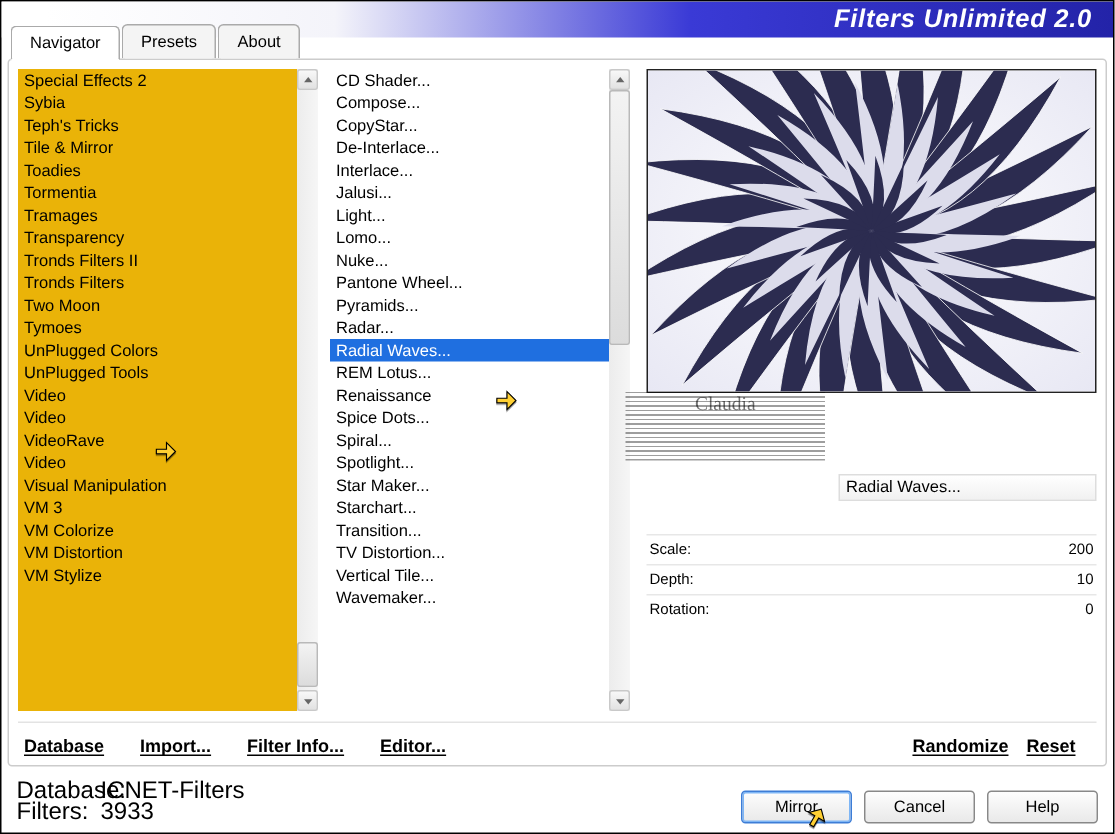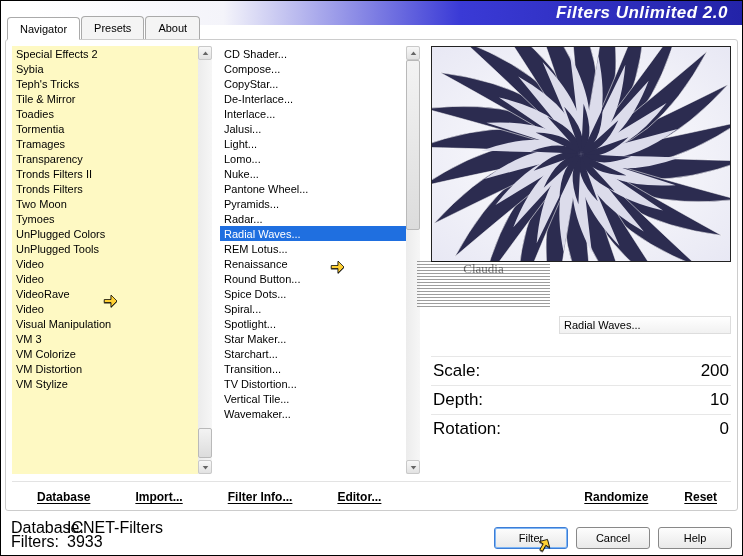--- a/index.html
+++ b/index.html
@@ -6,45 +6,45 @@
 body { background: #fff; width: 743px; height: 556px; border: 1px solid #000; overflow: hidden; position: relative; }
 .titlebar { height: 24px; background: linear-gradient(90deg, #fff 4%, #f4f4fa 30%, #3a3ad6 62%, #2323a8 100%); display: flex; align-items: center; justify-content: flex-end; padding-right: 14px; }
 .titlebar-text { font-weight: bold; font-style: italic; font-size: 17px; color: #fff; letter-spacing: .5px; }
 
 .tabs { position: absolute; top: 15px; left: 6px; display: flex; z-index: 5; }
 .tab { font-size: 11px; padding: 5px 12px 4px; border: 1px solid #aaa; border-bottom: none; border-radius: 4px 4px 0 0; background: #f4f4f4; margin-right: 1px; cursor: pointer; }
 .tab.active { background: #fff; border-bottom: 1px solid #fff; position: relative; top: 1px; }
 
 .content { position: absolute; top: 38px; left: 4px; right: 4px; bottom: 44px; border: 1px solid #ccc; border-radius: 3px; background: #fff; }
 
-.leftcol { position: absolute; top: 6px; left: 6px; width: 200px; height: 428px; background: #fef9c3; }
+.leftcol { position: absolute; top: 6px; left: 6px; width: 200px; height: 428px; background: #eab308; }
 .listbox { position: absolute; top: 0; left: 0; width: 186px; height: 428px; overflow: hidden; }
 .listbox .itm { font-size: 11px; color: #000; padding: 1.5px 4px; white-space: nowrap; cursor: pointer; }
 .scrollbar { position: absolute; top: 0; right: 0; width: 14px; height: 428px; background: linear-gradient(90deg, #ececec, #f6f6f6); }
 .sb-btn { height: 14px; background: linear-gradient(#f8f8f8, #e2e2e2); border: 1px solid #c9c9c9; border-radius: 2px; display: flex; align-items: center; justify-content: center; }
 .sb-btn svg { width: 7px; height: 7px; }
 .sb-thumb { position: absolute; left: 0; width: 14px; height: 30px; top: 382px; background: linear-gradient(#f3f3f3, #dcdcdc); border: 1px solid #b9b9b9; border-radius: 2px; }
 
 .midcol { position: absolute; top: 6px; left: 214px; width: 200px; height: 428px; }
 .midcol .sb-thumb { height: 170px; top: 14px; }
 
 .itm.sel { background: #1f6fe0; color: #fff; }
 
 .preview { position: absolute; top: 6px; right: 6px; width: 300px; height: 216px; border: 1px solid #222; overflow: hidden; background: #fff; }
 .preview svg { width: 100%; height: 100%; }
 
 .filtername-box { position: absolute; top: 276px; right: 6px; width: 172px; height: 18px; font-size: 11px; padding: 2px 4px; border: 1px solid #ddd; background: linear-gradient(#fff,#f1f1f1); }
 
 .params { position: absolute; top: 316px; right: 6px; width: 300px; }
-.param-row { display: flex; justify-content: space-between; font-size: 17px; border-top: 1px solid #e7e7e7; padding: 4px 2px; }
+.param-row { display: flex; justify-content: space-between; font-size: 10px; border-top: 1px solid #e7e7e7; padding: 4px 2px; }
 .params .param-row:first-child { border-top: 1px solid #e7e7e7; }
 
 .linkbar { position: absolute; bottom: 6px; left: 10px; display: flex; gap: 24px; }
-.linkbar .btnlink { font-size: 12px; font-weight: bold; text-decoration: underline; text-underline-offset: 2px; color: #000; cursor: pointer; margin-left: 21px; }
-.linkbar2 { position: absolute; bottom: 6px; right: 20px; display: flex; gap: 36px; }
+.linkbar .btnlink { font-size: 12px; font-weight: bold; text-decoration: underline; text-underline-offset: 2px; color: #000; cursor: pointer; }
+.linkbar2 { position: absolute; bottom: 6px; right: 20px; display: flex; gap: 12px; }
 .linkbar2 .btnlink { font-size: 12px; font-weight: bold; text-decoration: underline; text-underline-offset: 2px; color: #000; cursor: pointer; }
 
 .sep { position: absolute; left: 6px; right: 6px; bottom: 28px; height: 0; border-top: 1px solid #e3e3e3; }
 
 .bottombar { position: absolute; bottom: 6px; left: 10px; right: 10px; height: 34px; display: flex; justify-content: space-between; align-items: flex-end; }
 .dbinfo { font-size: 16px; line-height: 14px; }
 .dbinfo .lbl { display: inline-block; width: 56px; }
 .btns { display: flex; gap: 8px; }
 .winbtn { width: 74px; height: 22px; font-size: 11px; border: 1px solid #888; border-radius: 3px; background: linear-gradient(#fdfdfd,#e9e9e9); cursor: pointer; }
 .winbtn.focus { border: 1px solid #3d7dd6; box-shadow: 0 0 0 1px #7eb6f5 inset; }
@@ -121,21 +121,20 @@
         <div class="itm">Jalusi...</div>
         <div class="itm">Light...</div>
         <div class="itm">Lomo...</div>
         <div class="itm">Nuke...</div>
         <div class="itm">Pantone Wheel...</div>
         <div class="itm">Pyramids...</div>
         <div class="itm">Radar...</div>
         <div class="itm sel">Radial Waves...</div>
         <div class="itm">REM Lotus...</div>
         <div class="itm">Renaissance</div>
-        <div class="itm">Round Button...</div>
         <div class="itm">Spice Dots...</div>
         <div class="itm">Spiral...</div>
         <div class="itm">Spotlight...</div>
         <div class="itm">Star Maker...</div>
         <div class="itm">Starchart...</div>
         <div class="itm">Transition...</div>
         <div class="itm">TV Distortion...</div>
         <div class="itm">Vertical Tile...</div>
         <div class="itm">Wavemaker...</div>
       </div>
@@ -269,21 +268,21 @@
 <div class="watermark">
     <span>Claudia</span>
   </div>
 
 <div class="bottombar">
   <div class="dbinfo">
     <div><span class="lbl">Database:</span><span>ICNET-Filters</span></div>
     <div><span class="lbl">Filters:</span><span>3933</span></div>
   </div>
   <div class="btns">
-    <button class="winbtn focus">Filter</button>
+    <button class="winbtn focus">Mirror</button>
     <button class="winbtn">Cancel</button>
     <button class="winbtn">Help</button>
   </div>
 </div>
 
 <div class="pointer" style="top:288px; left:101px">
   <svg viewBox="0 0 32 32">
       <path d="M3 14 L12 14 L12 8 L20 16 L12 24 L12 18 L3 18 Z" fill="#ffd033" stroke="#000" stroke-width="1"></path>
     </svg>
 </div>

